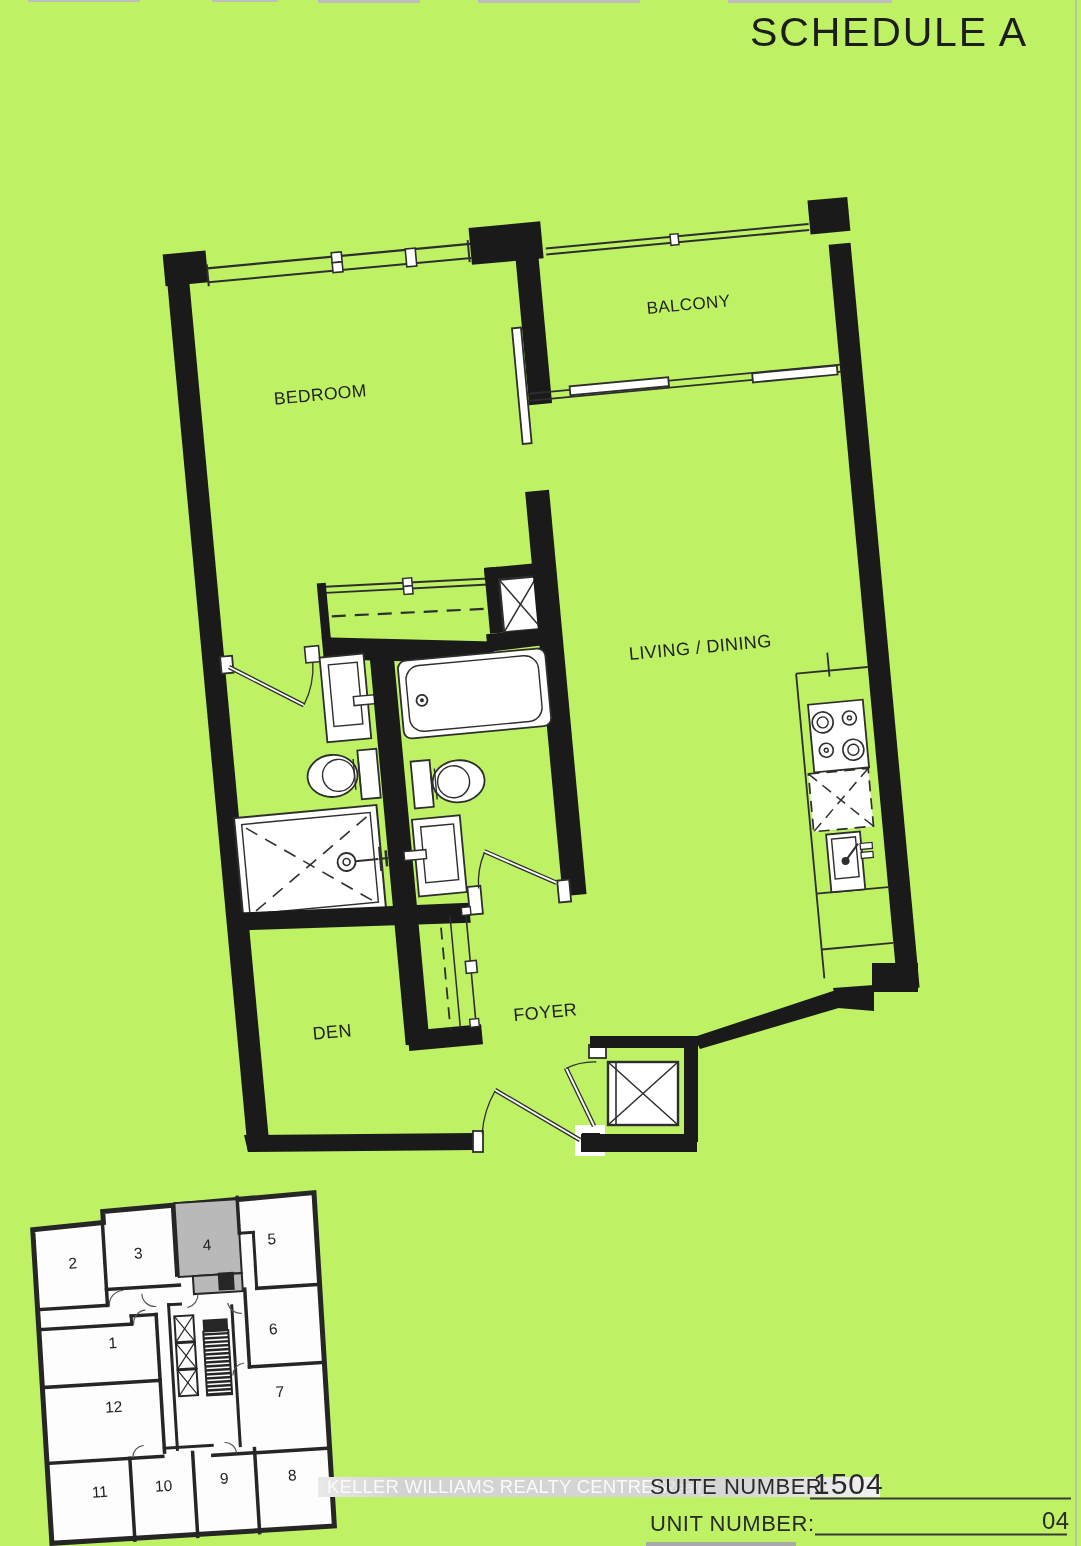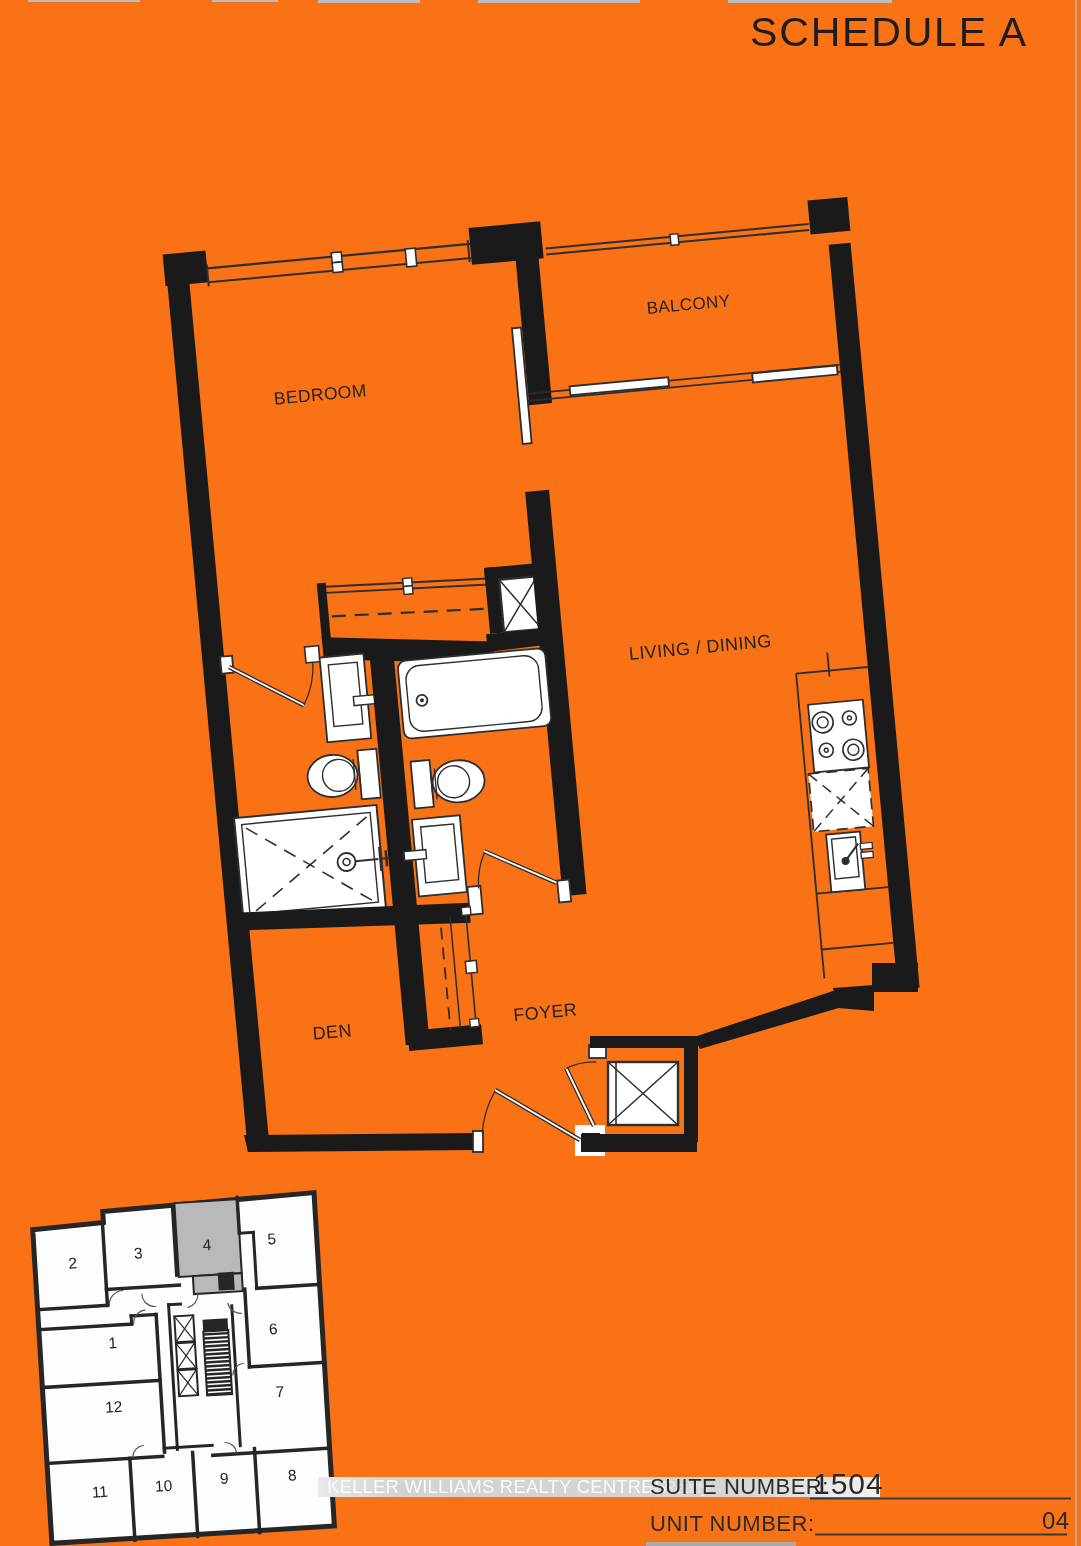--- a/index.html
+++ b/index.html
@@ -1,12 +1,12 @@
 <!DOCTYPE html>
-<html><head><meta charset="utf-8"><style>html,body{margin:0;padding:0;background:#fff}#page{position:relative;width:1081px;height:1546px;background:#f97316;filter:blur(0.45px);font-family:"Liberation Sans",sans-serif;overflow:hidden}</style></head><body>
+<html><head><meta charset="utf-8"><style>html,body{margin:0;padding:0;background:#fff}#page{position:relative;width:1081px;height:1546px;background:#bef264;filter:blur(0.45px);font-family:"Liberation Sans",sans-serif;overflow:hidden}</style></head><body>
 <div id="page">
 <svg width="1081" height="1546" viewBox="0 0 1081 1546" font-family="Liberation Sans,sans-serif">
 
 <rect x="28" y="0" width="112" height="2" fill="#bdbdbd"></rect>
 <rect x="212" y="0" width="66" height="2" fill="#bdbdbd"></rect>
 <rect x="318" y="0" width="102" height="3" fill="#bdbdbd"></rect>
 <rect x="478" y="0" width="162" height="3" fill="#bdbdbd"></rect>
 <rect x="728" y="0" width="164" height="3" fill="#bdbdbd"></rect>
 
 <text x="889" y="46" font-size="41" letter-spacing="1.8" text-anchor="middle" fill="#1d1d1d" font-weight="normal">SCHEDULE A</text>

